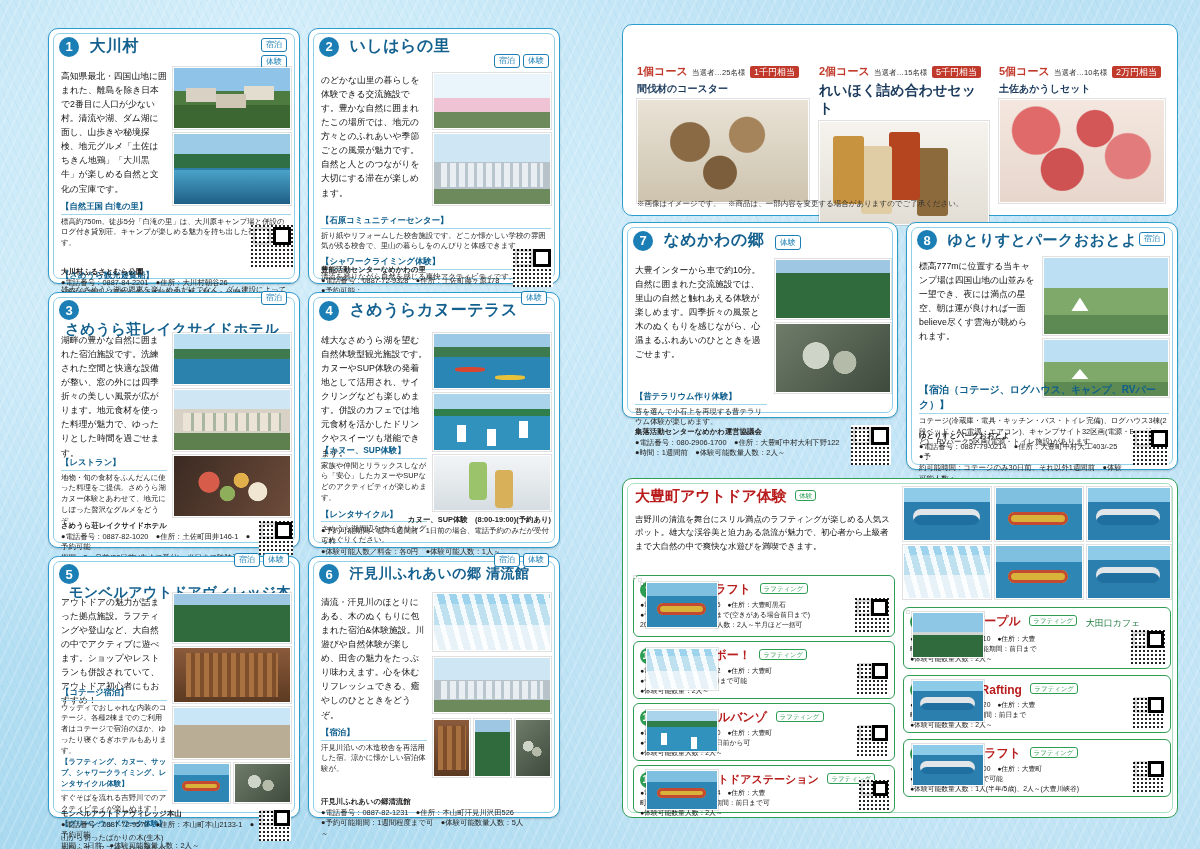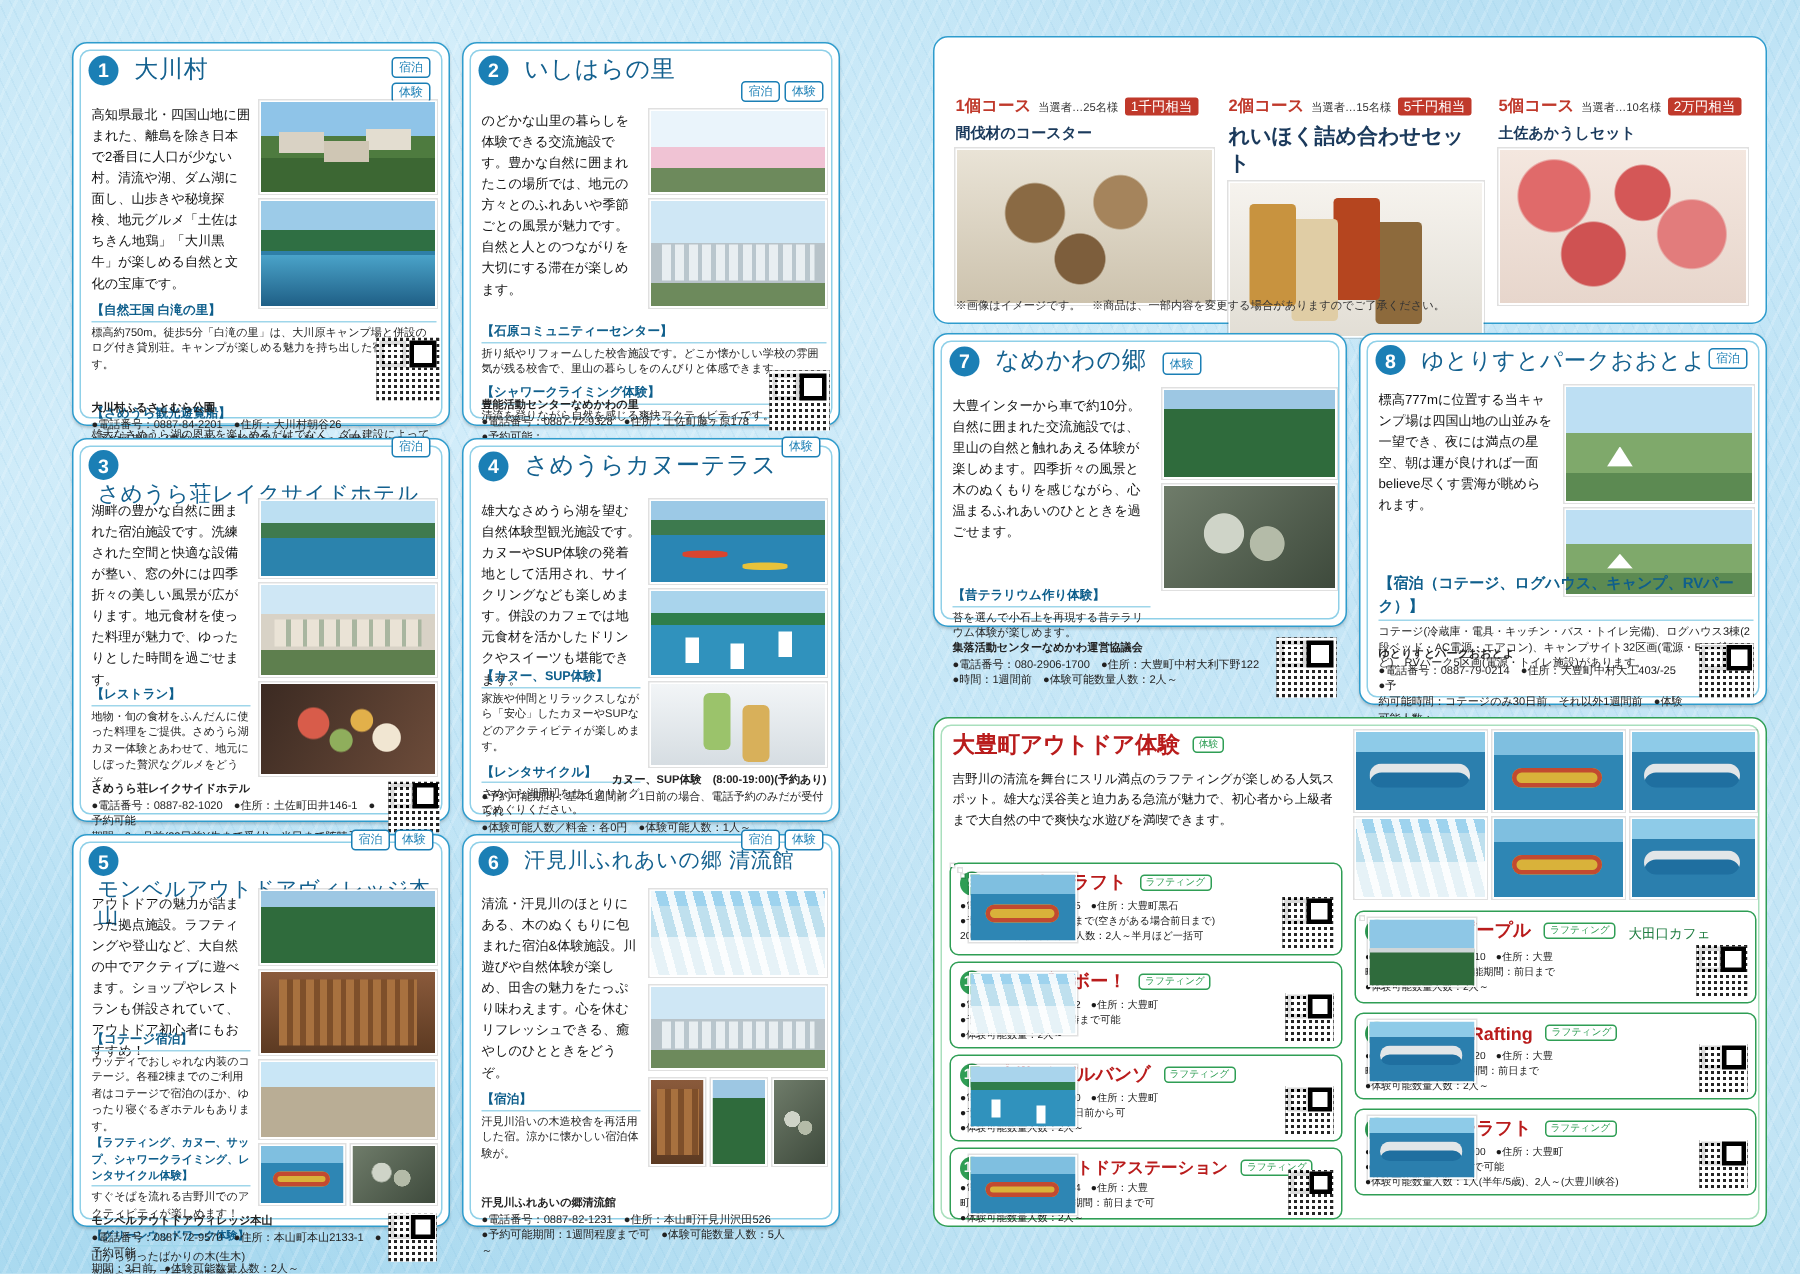--- a/index.html
+++ b/index.html
@@ -39,22 +39,22 @@
   .card-in{ position:absolute; inset:4px; border:1px solid #8fd0e8; border-radius:7px; }
 
   .num{
     width:20px;height:20px;border-radius:50%;
     background:#1b7fb5;color:#fff;font-size:13px;font-weight:bold;
     display:inline-flex;align-items:center;justify-content:center;
     vertical-align:middle;
   }
   .num.green{ background:#2f9e55; }
   .title{
-    color:#14618f;font-size:16px;font-weight:normal;letter-spacing:.5px;
-    display:inline-block;vertical-align:middle;margin-left:6px;
+    color:#14618f;font-size:16px;font-weight:bold;letter-spacing:.5px;
+    display:inline-block;vertical-align:middle;margin-left:6px;text-align:right;
   }
   .tagrow{ display:inline-flex; gap:3px; vertical-align:middle; margin-left:6px; }
   .tag{
     border:1px solid #1b7fb5;color:#1b7fb5;background:#fff;
     font-size:8px;border-radius:3px;padding:2px 4px;line-height:1;
     white-space:nowrap;
   }
   .hd{ position:absolute; left:10px; top:7px; right:8px; }
   .body{ position:absolute; font-size:8.6px; line-height:1.5; color:#1a1a1a; }
   .desc{ font-size:8.8px; line-height:1.6; color:#111; }

